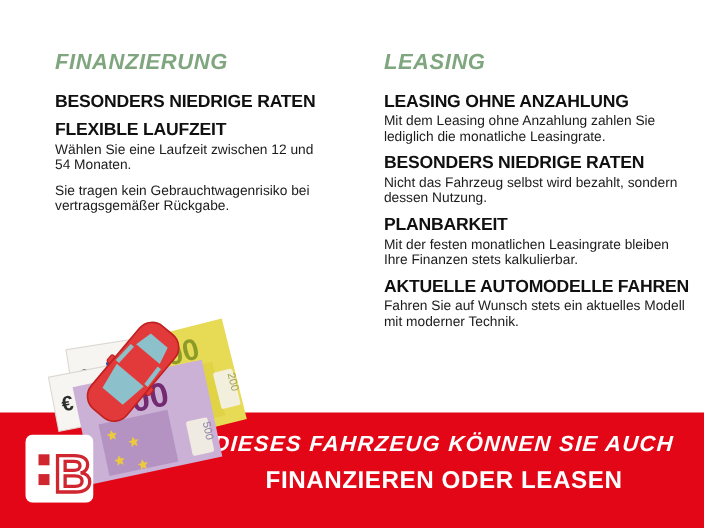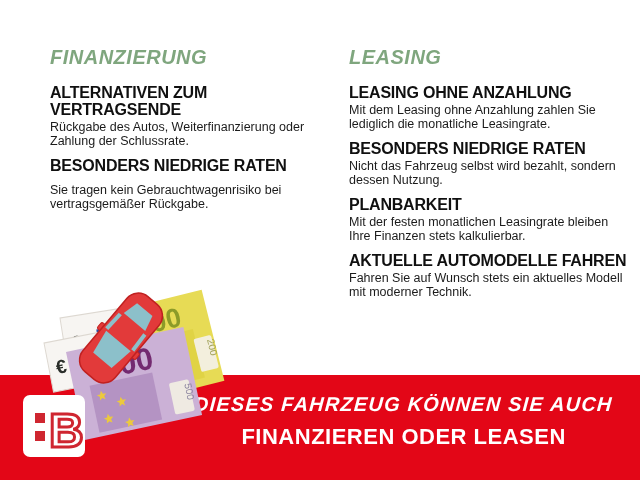--- a/index.html
+++ b/index.html
@@ -43,26 +43,26 @@
   .logo{position:absolute;left:23px;top:395px;z-index:3;}
 </style>
 </head>
 <body>
 
 <div class="page">
 
   <div class="col col-left">
     <h2 class="col-title">FINANZIERUNG</h2>
     <div class="sec">
-      <h3>ALTERNATIVEN ZUM VERTRAGSENDE</h3>
-      <p>Rückgabe des Autos, Weiterfinanzierung oder
-Zahlung der Schlussrate.</p>
+      <h3>BESONDERS NIEDRIGE RATEN</h3>
     </div>
     <div class="sec">
-      <h3>BESONDERS NIEDRIGE RATEN</h3>
+      <h3>FLEXIBLE LAUFZEIT</h3>
+      <p>Wählen Sie eine Laufzeit zwischen 12 und
+54 Monaten.</p>
     </div>
     <div class="sec">
       <p>Sie tragen kein Gebrauchtwagenrisiko bei
 vertragsgemäßer Rückgabe.</p>
     </div>
   </div>
 
   <div class="col col-right">
     <h2 class="col-title">LEASING</h2>
     <div class="sec">

